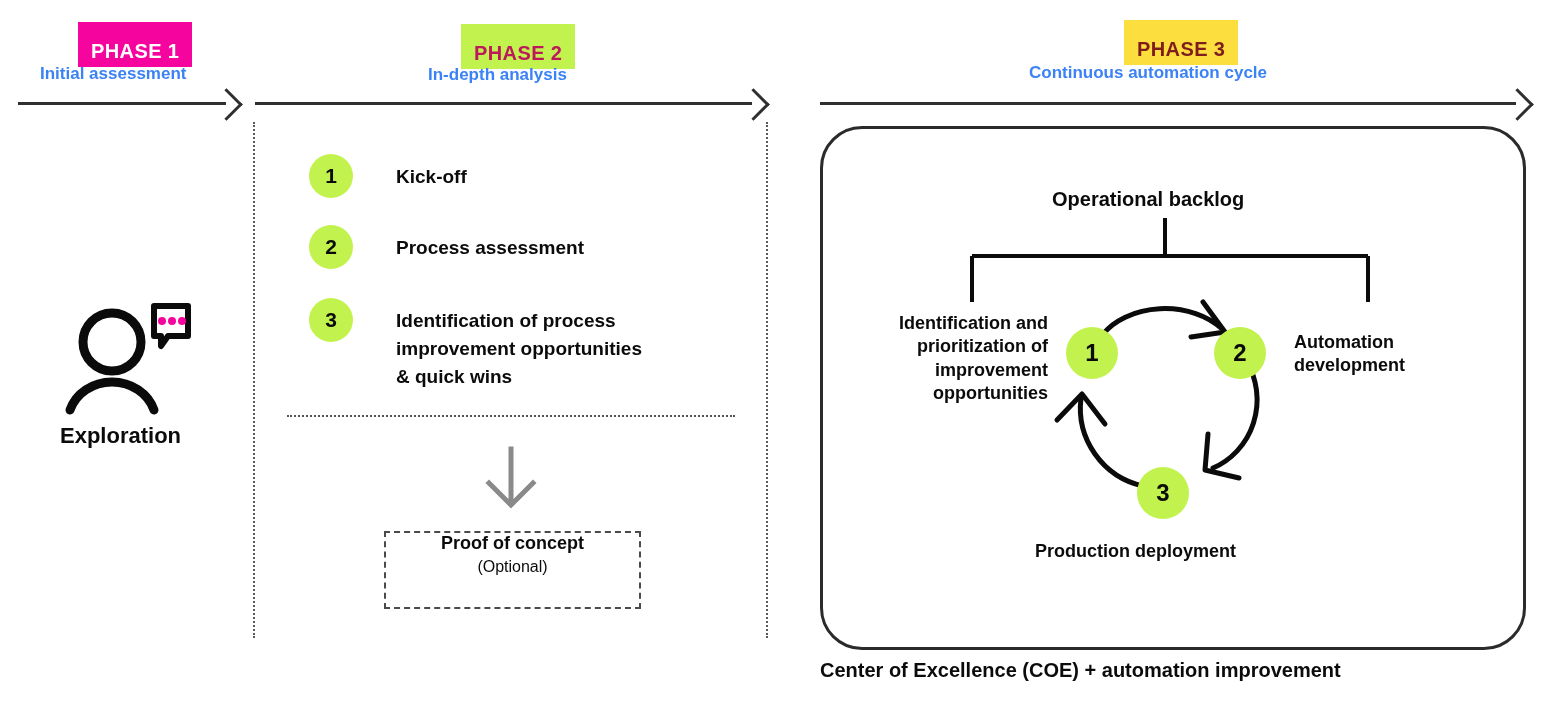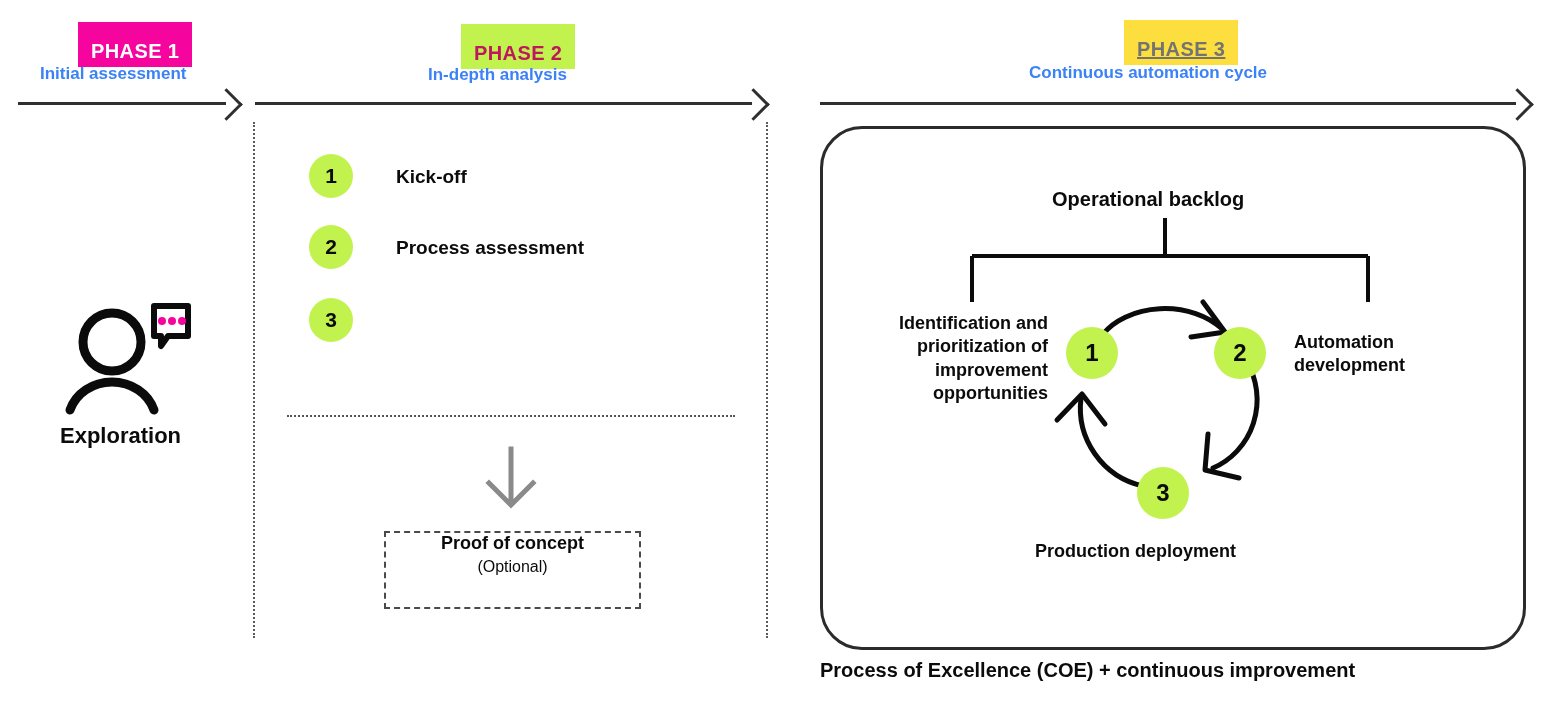--- a/index.html
+++ b/index.html
@@ -6,21 +6,21 @@
   body{width:1551px;height:704px;position:relative;overflow:hidden;
        font-family:"Liberation Sans",sans-serif;color:#0b0b0b;}
   .stage{position:absolute;inset:0;}
   .abs{position:absolute;}
 
   
   .badge{position:absolute;font-weight:700;font-size:20px;letter-spacing:.4px;
          padding:19px 13px 6px;line-height:1;white-space:nowrap;}
   #badge1{left:78px;top:22px;background:#f5059e;color:#ffffff;}
   #badge2{left:461px;top:24px;background:#c2f24d;color:#be185d;}
-  #badge3{left:1124px;top:20px;background:#fcdf3e;color:#737373;text-decoration:underline;}
+  #badge3{left:1124px;top:20px;background:#fcdf3e;color:#7f1d1d;}
 
   .subtitle{position:absolute;font-weight:700;font-size:17px;white-space:nowrap;color:#3b82f6;}
   #sub1{left:40px;top:64px;}
   #sub2{left:428px;top:65px;}
   #sub3{left:1029px;top:63px;}
 
   
   .rule{position:absolute;height:0;border-top:3px solid #2f2f2f;}
   #rule1{left:18px;top:102px;width:208px;}
   #rule2{left:255px;top:102px;width:497px;}
@@ -124,20 +124,23 @@
   <div class="step" id="step0">
     <div class="num">1</div>
     <div class="step-label">Kick-off</div>
   </div>
   <div class="step" id="step1">
     <div class="num">2</div>
     <div class="step-label">Process assessment</div>
   </div>
   <div class="step" id="step2">
     <div class="num">3</div>
+    <div class="step-label">Identification of process
+improvement opportunities
+&amp; quick wins</div>
   </div>
 
   <div class="hdot" id="hsep"></div>
 
   <div class="abs" id="downarrow">
     <svg width="56" height="66" viewBox="0 0 56 66">
       <path d="M28 2 V56 M6 36 L28 58 L50 36" fill="none" stroke="#8a8a8a" stroke-width="5" stroke-linecap="square" stroke-linejoin="miter"></path>
     </svg>
   </div>
 
@@ -174,15 +177,15 @@
   <div class="cnum" id="c3">3</div>
 
   <div class="cyclbl" id="lbl1">Identification and
 prioritization of
 improvement
 opportunities</div>
   <div class="cyclbl" id="lbl2">Automation
 development</div>
   <div class="cyclbl" id="lbl3">Production deployment</div>
 
-  <div id="coe">Process of Excellence (COE) + continuous improvement</div>
+  <div id="coe">Center of Excellence (COE) + automation improvement</div>
 
 </div>
 
 </body></html>

